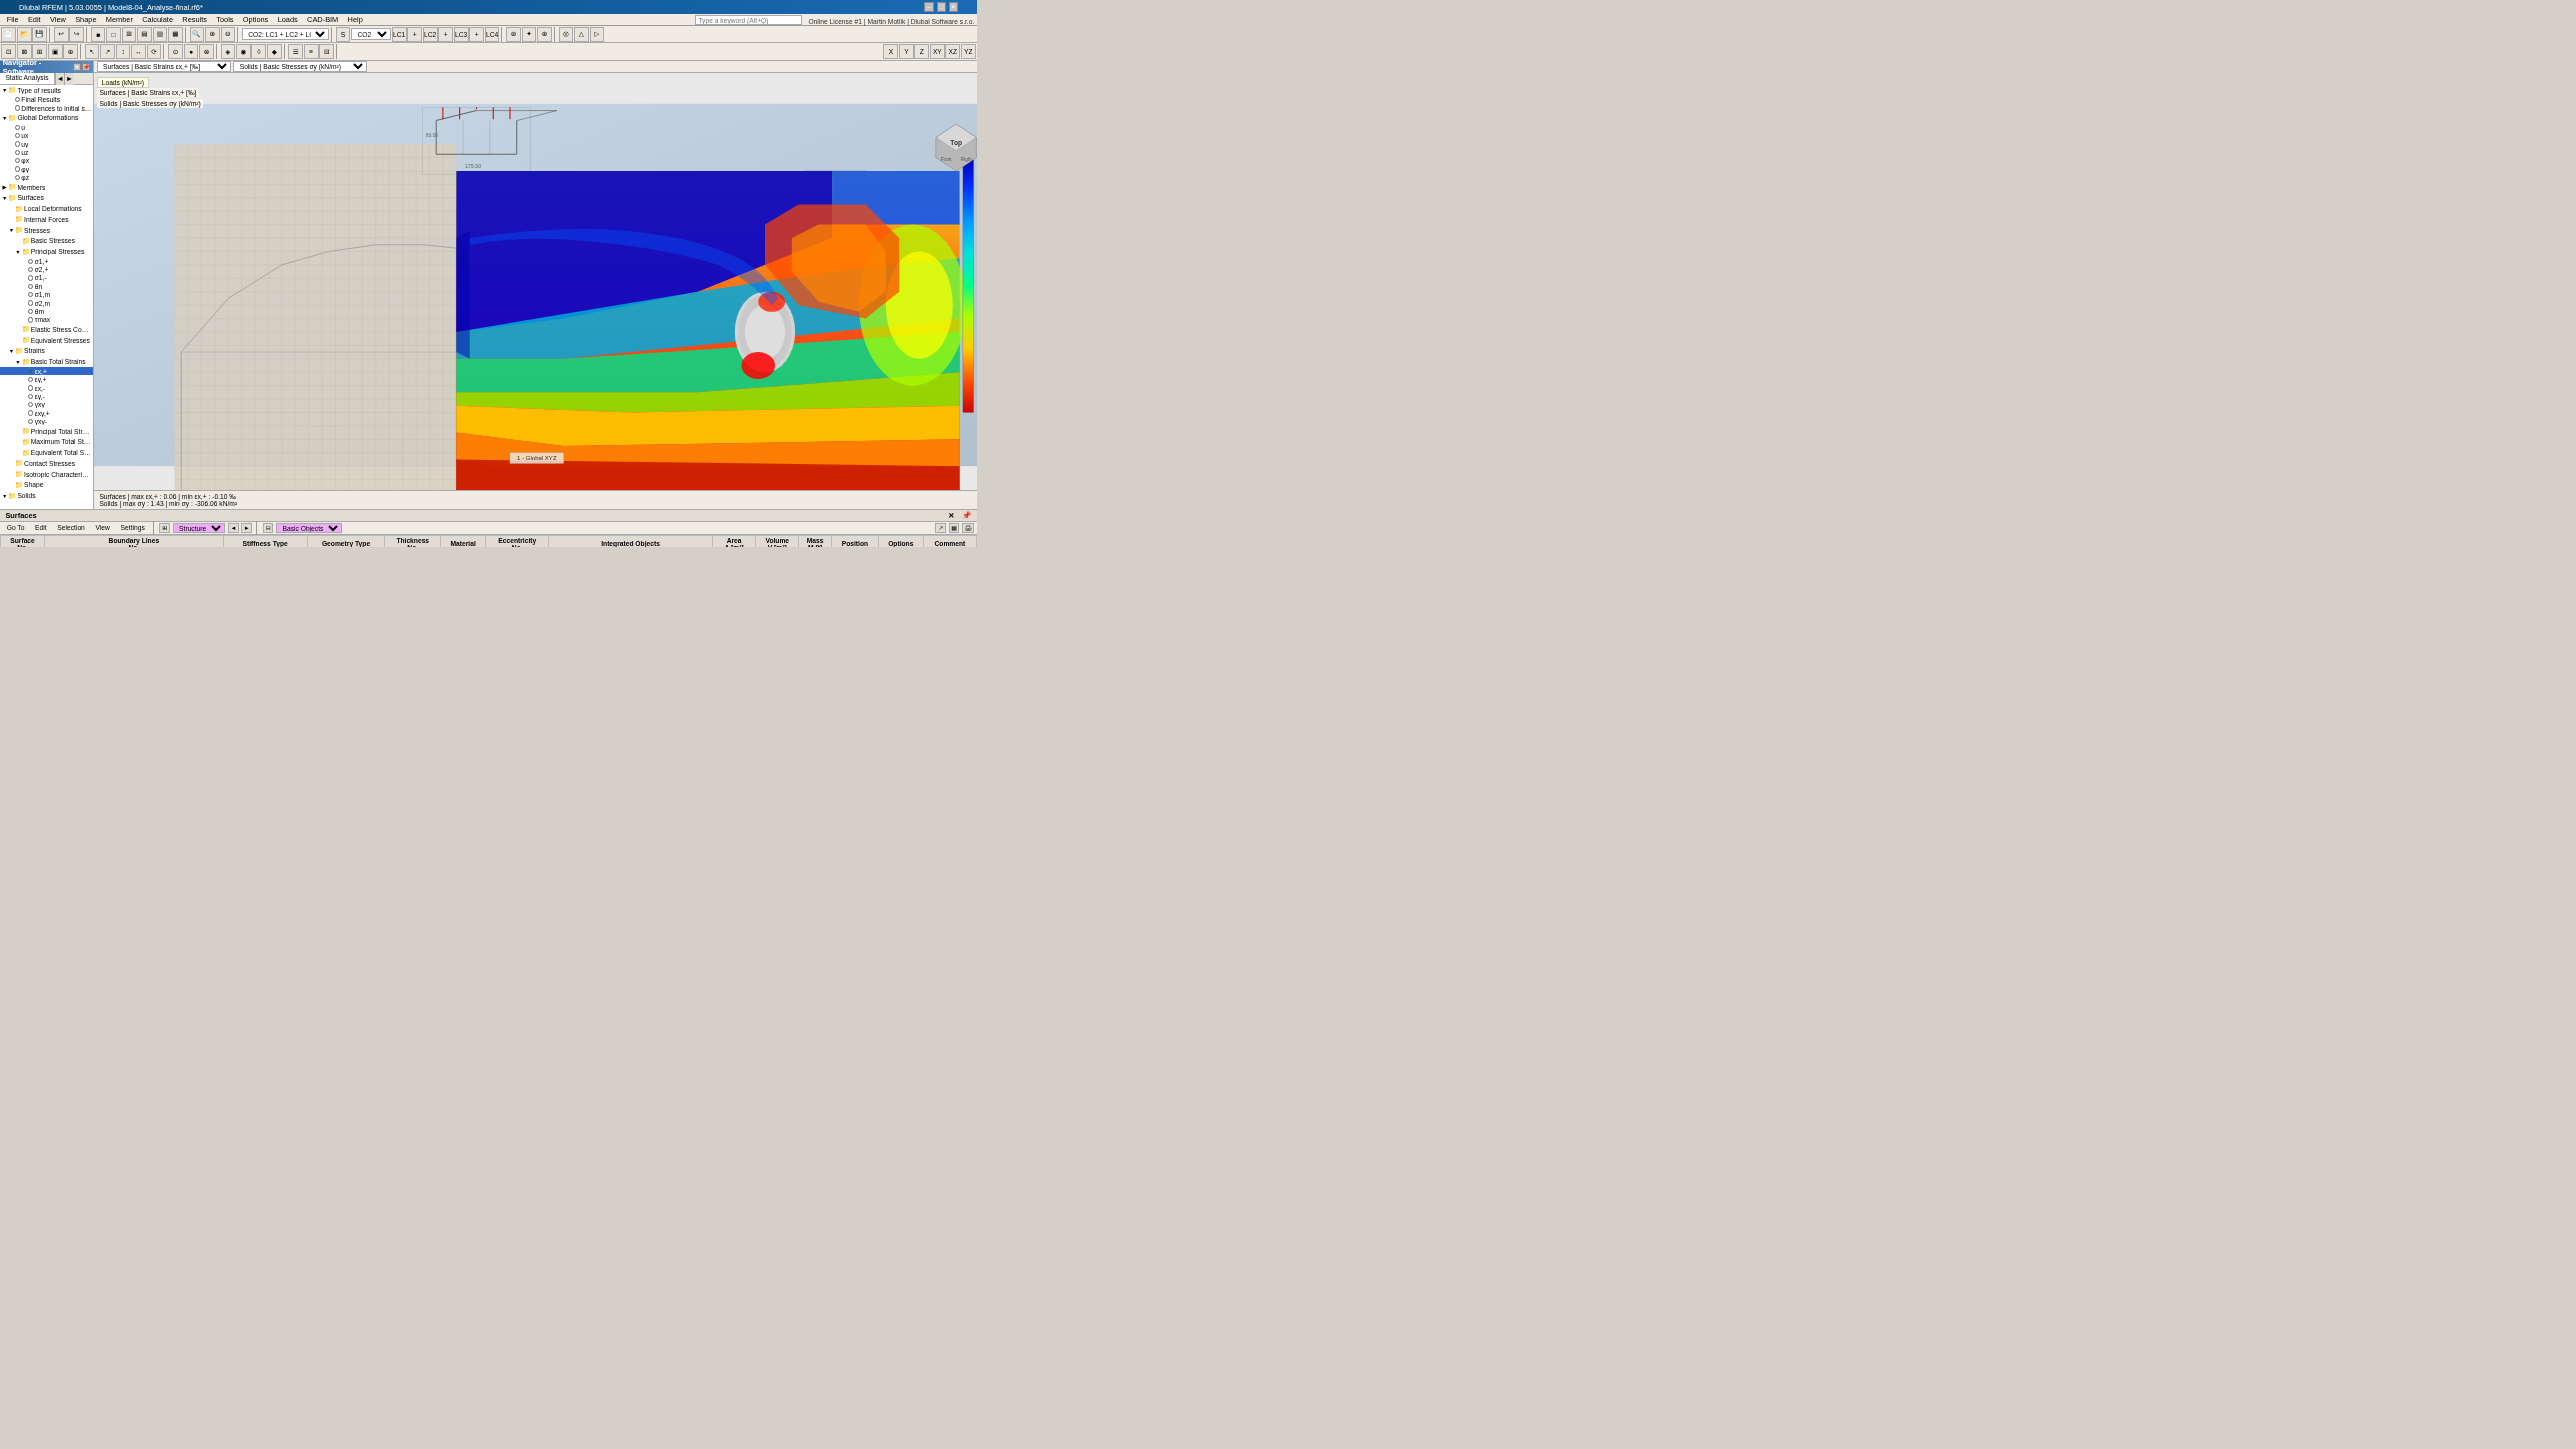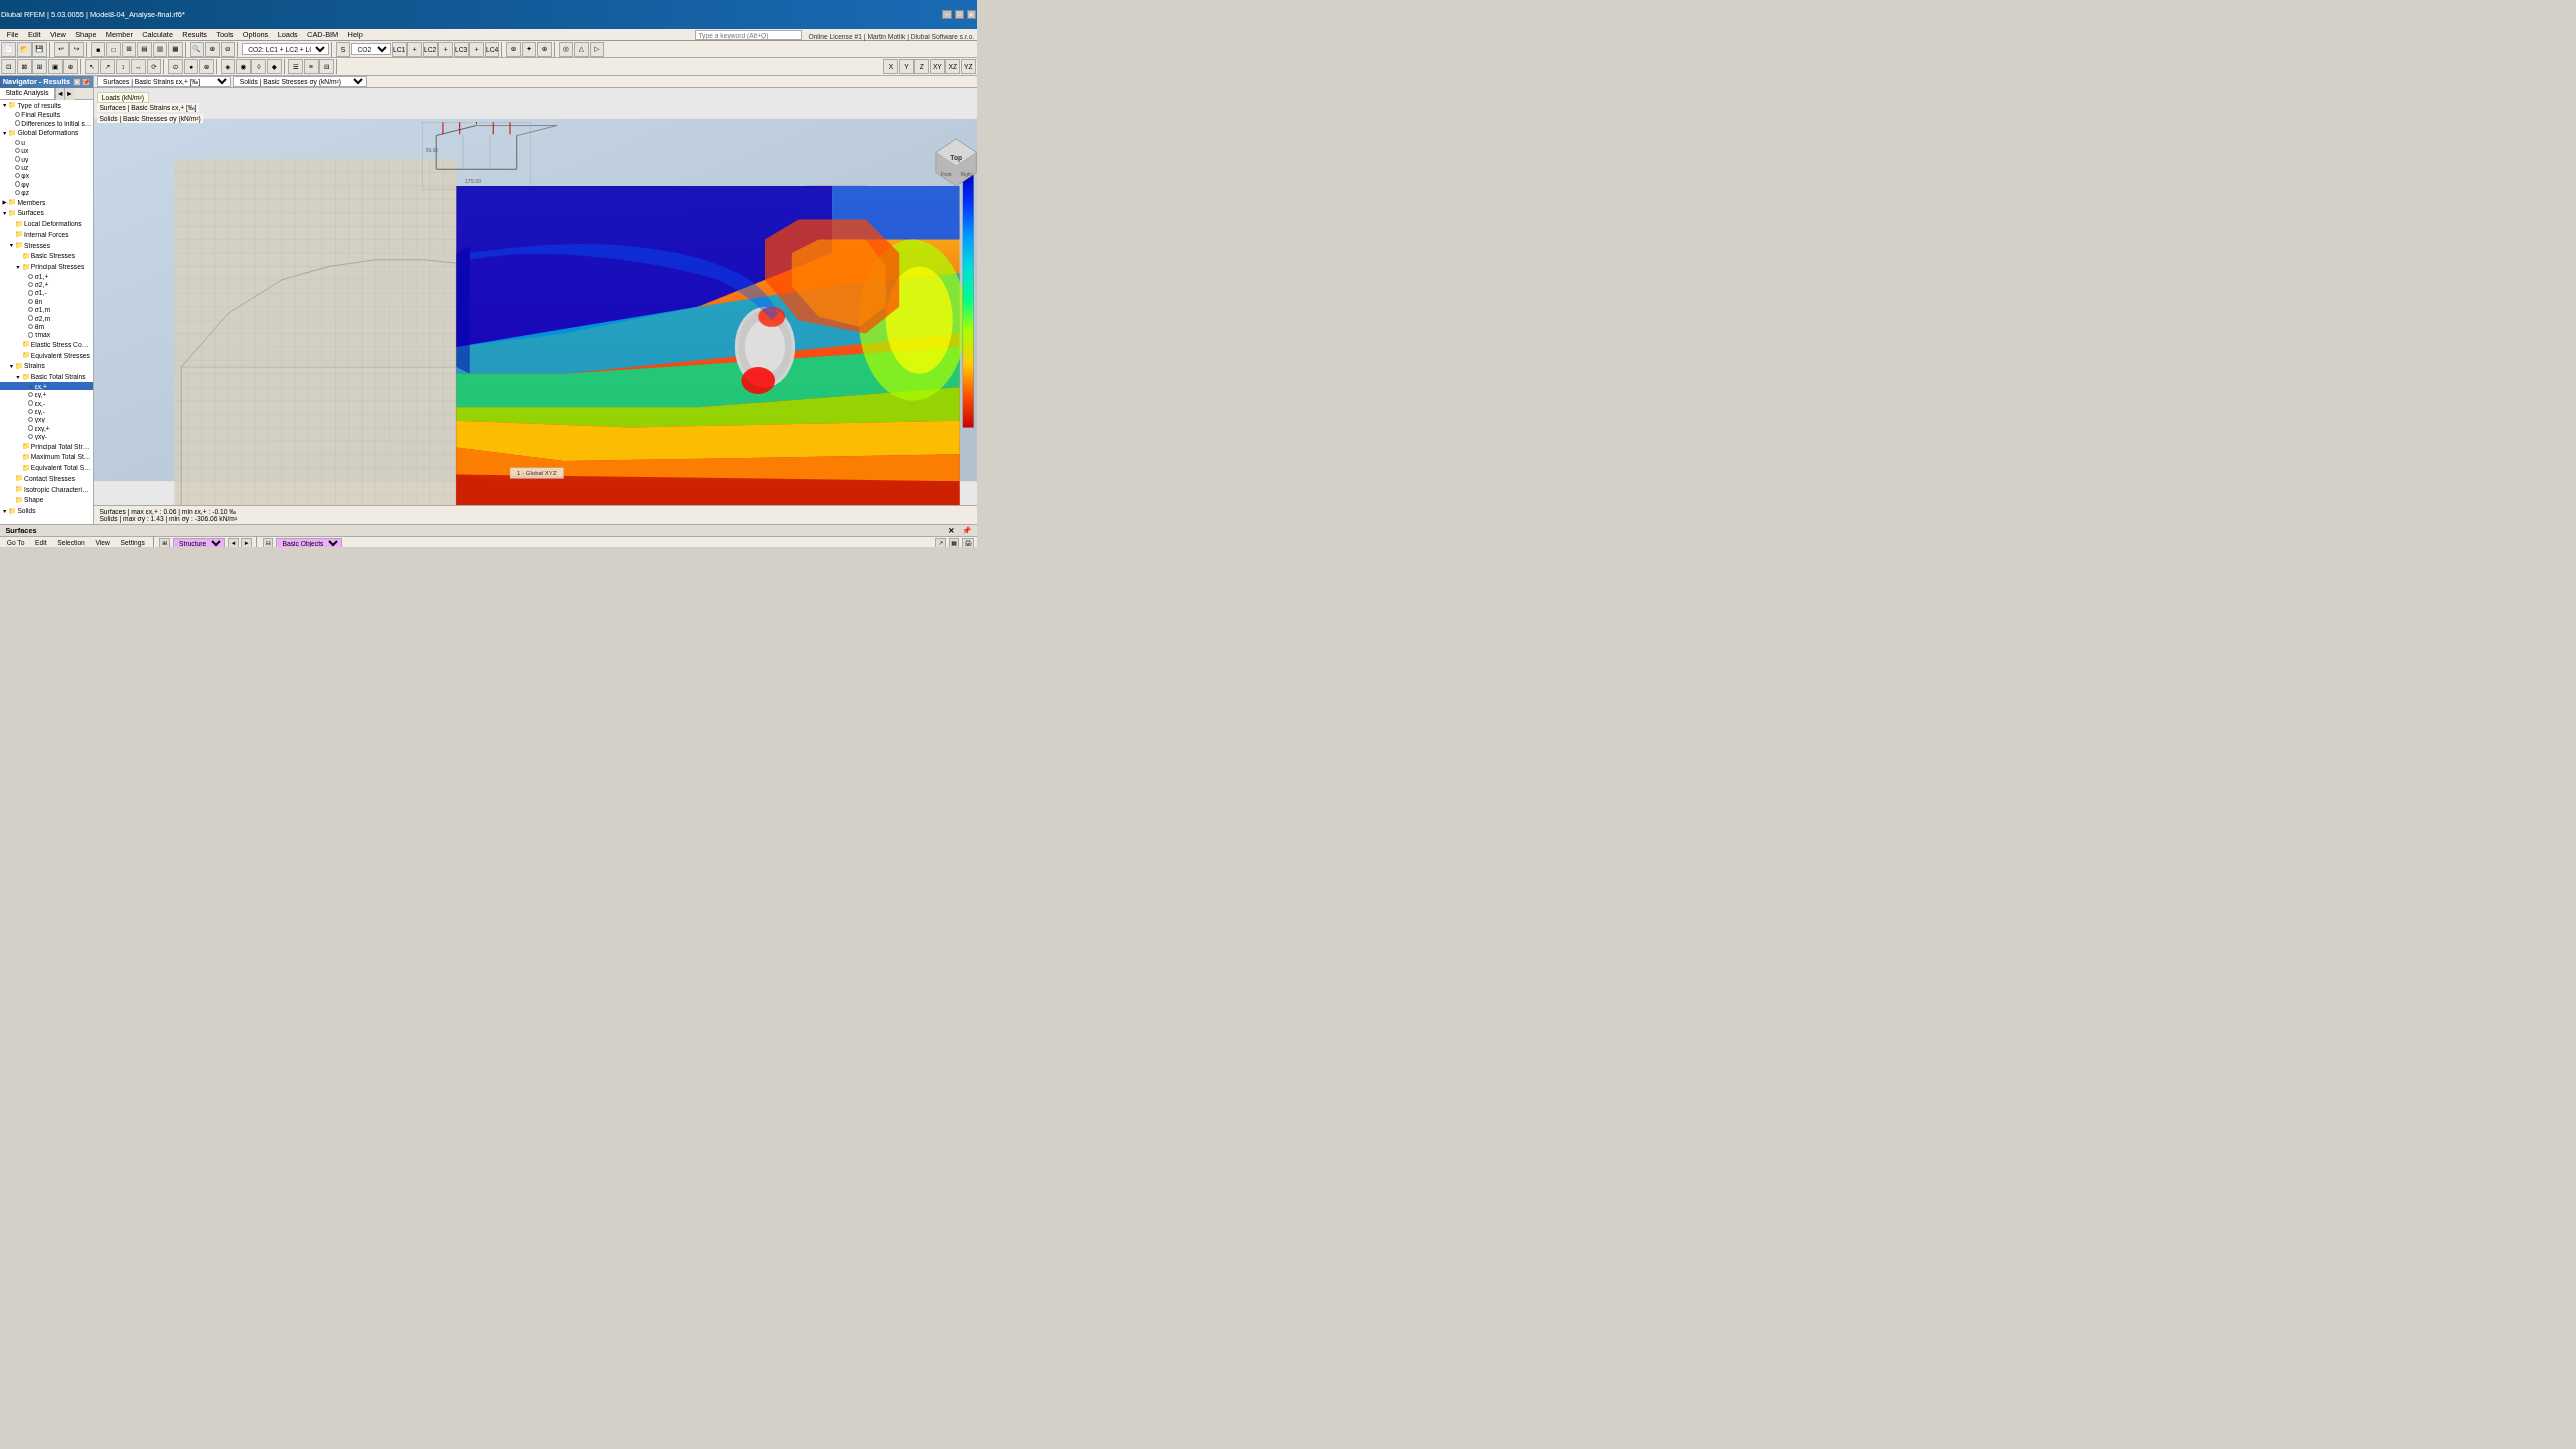--- a/index.html
+++ b/index.html
@@ -8,26 +8,26 @@
       font-size: 7.4px; 
       background: #d4d0c8; 
       overflow: hidden;
       width: 977px;
       height: 547px;
       position: relative;
     }
     
     
     .title-bar {
-      height: 29px;
+      height: 14px;
       background: linear-gradient(to right, #0a4a7a, #1a6ab5);
       display: flex;
       align-items: center;
       justify-content: space-between;
-      padding: 0 1px;
+      padding: 0 19px;
       color: white;
       font-size: 7.4px;
     }
     .title-bar-controls {
       display: flex;
       gap: 2.7px;
     }
     .title-btn {
       width: 9.4px;
       height: 9.4px;
@@ -523,21 +523,21 @@
   <div class="toolbar-btn">Z</div>
   <div class="toolbar-btn">XY</div>
   <div class="toolbar-btn">XZ</div>
   <div class="toolbar-btn">YZ</div>
 </div>
 
 <div class="main-area">
 
   <div class="left-panel">
     <div class="panel-header">
-      <span>Navigator - Results</span>
+      <span>Navigator - Software</span>
       <div style="display:flex;gap:1.3px;">
         <div class="panel-header-btn">✕</div>
         <div class="panel-header-btn">📌</div>
       </div>
     </div>
 
     <div class="navigator-tabs">
       <div class="nav-tab active">Static Analysis</div>
       <div style="width:9.4px;height:12px;border-left:0.7px solid #aaa;display:flex;align-items:center;justify-content:center;cursor:pointer;background:#e0dcd4;">◄</div>
       <div style="width:9.4px;height:12px;border-left:0.7px solid #aaa;display:flex;align-items:center;justify-content:center;cursor:pointer;background:#e0dcd4;">►</div>

